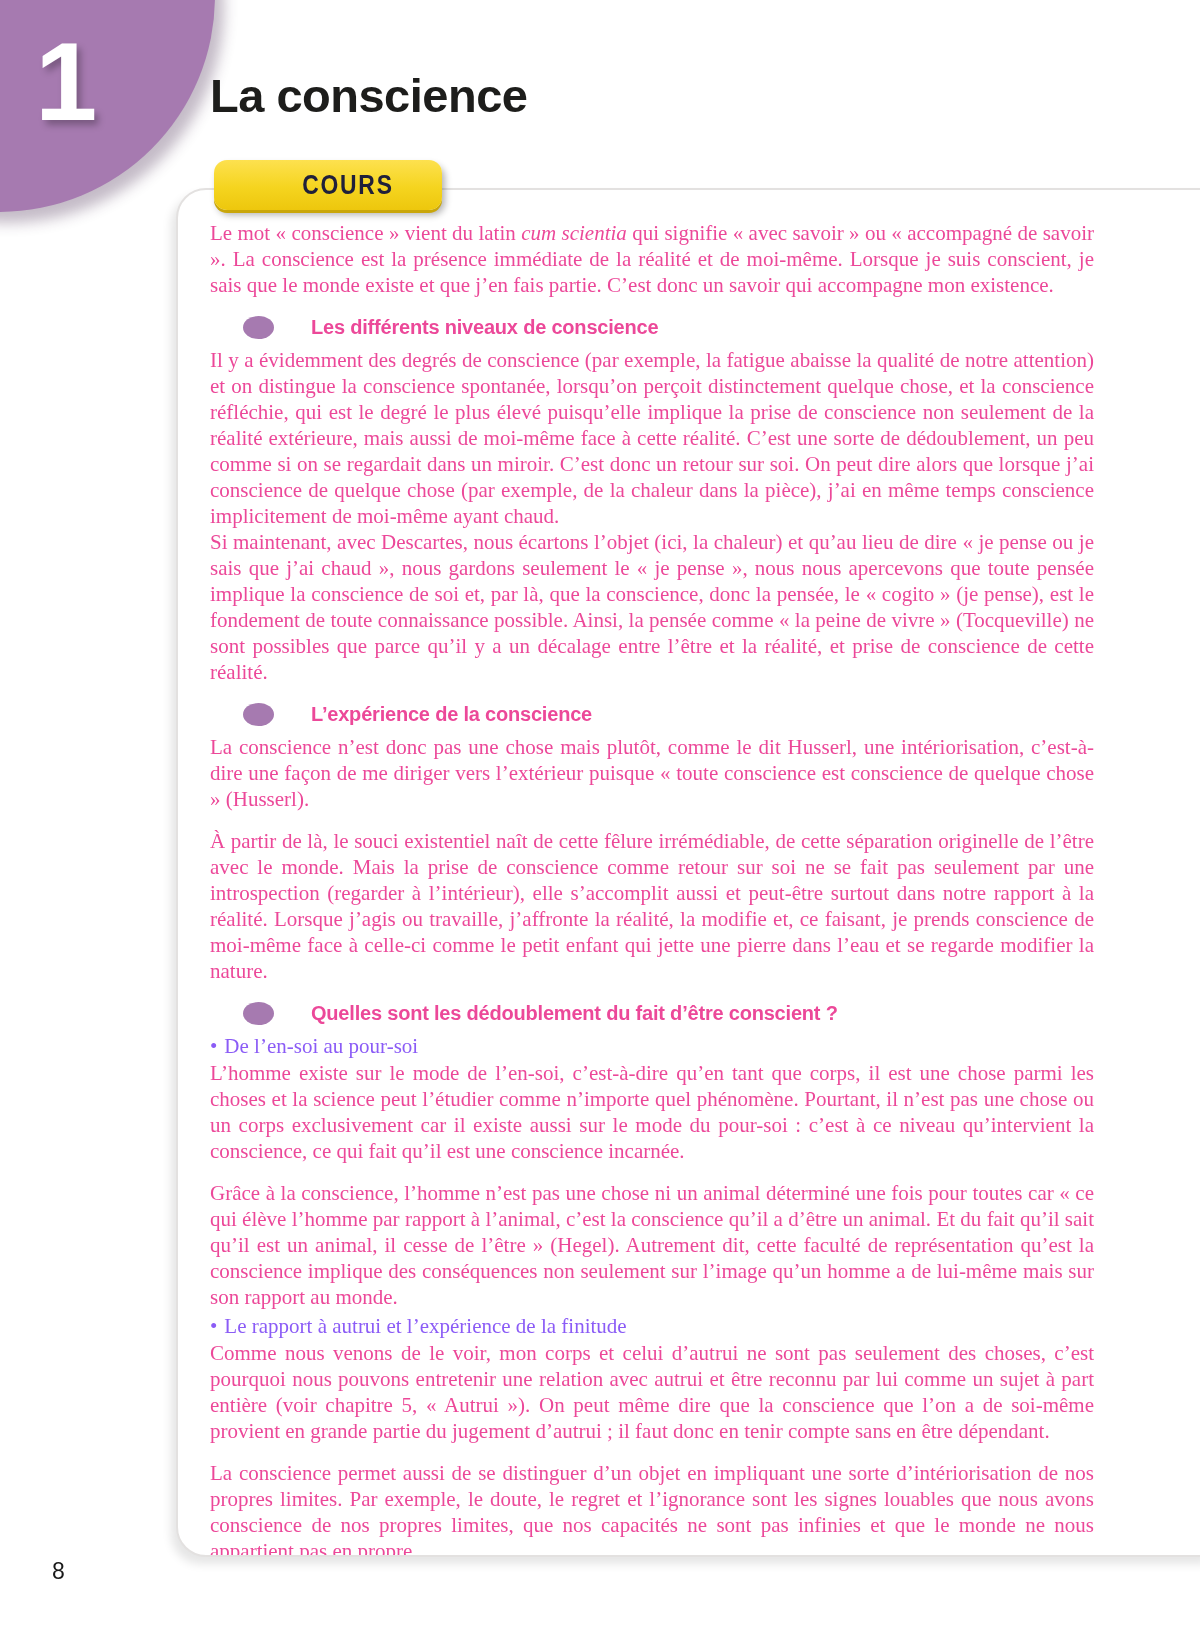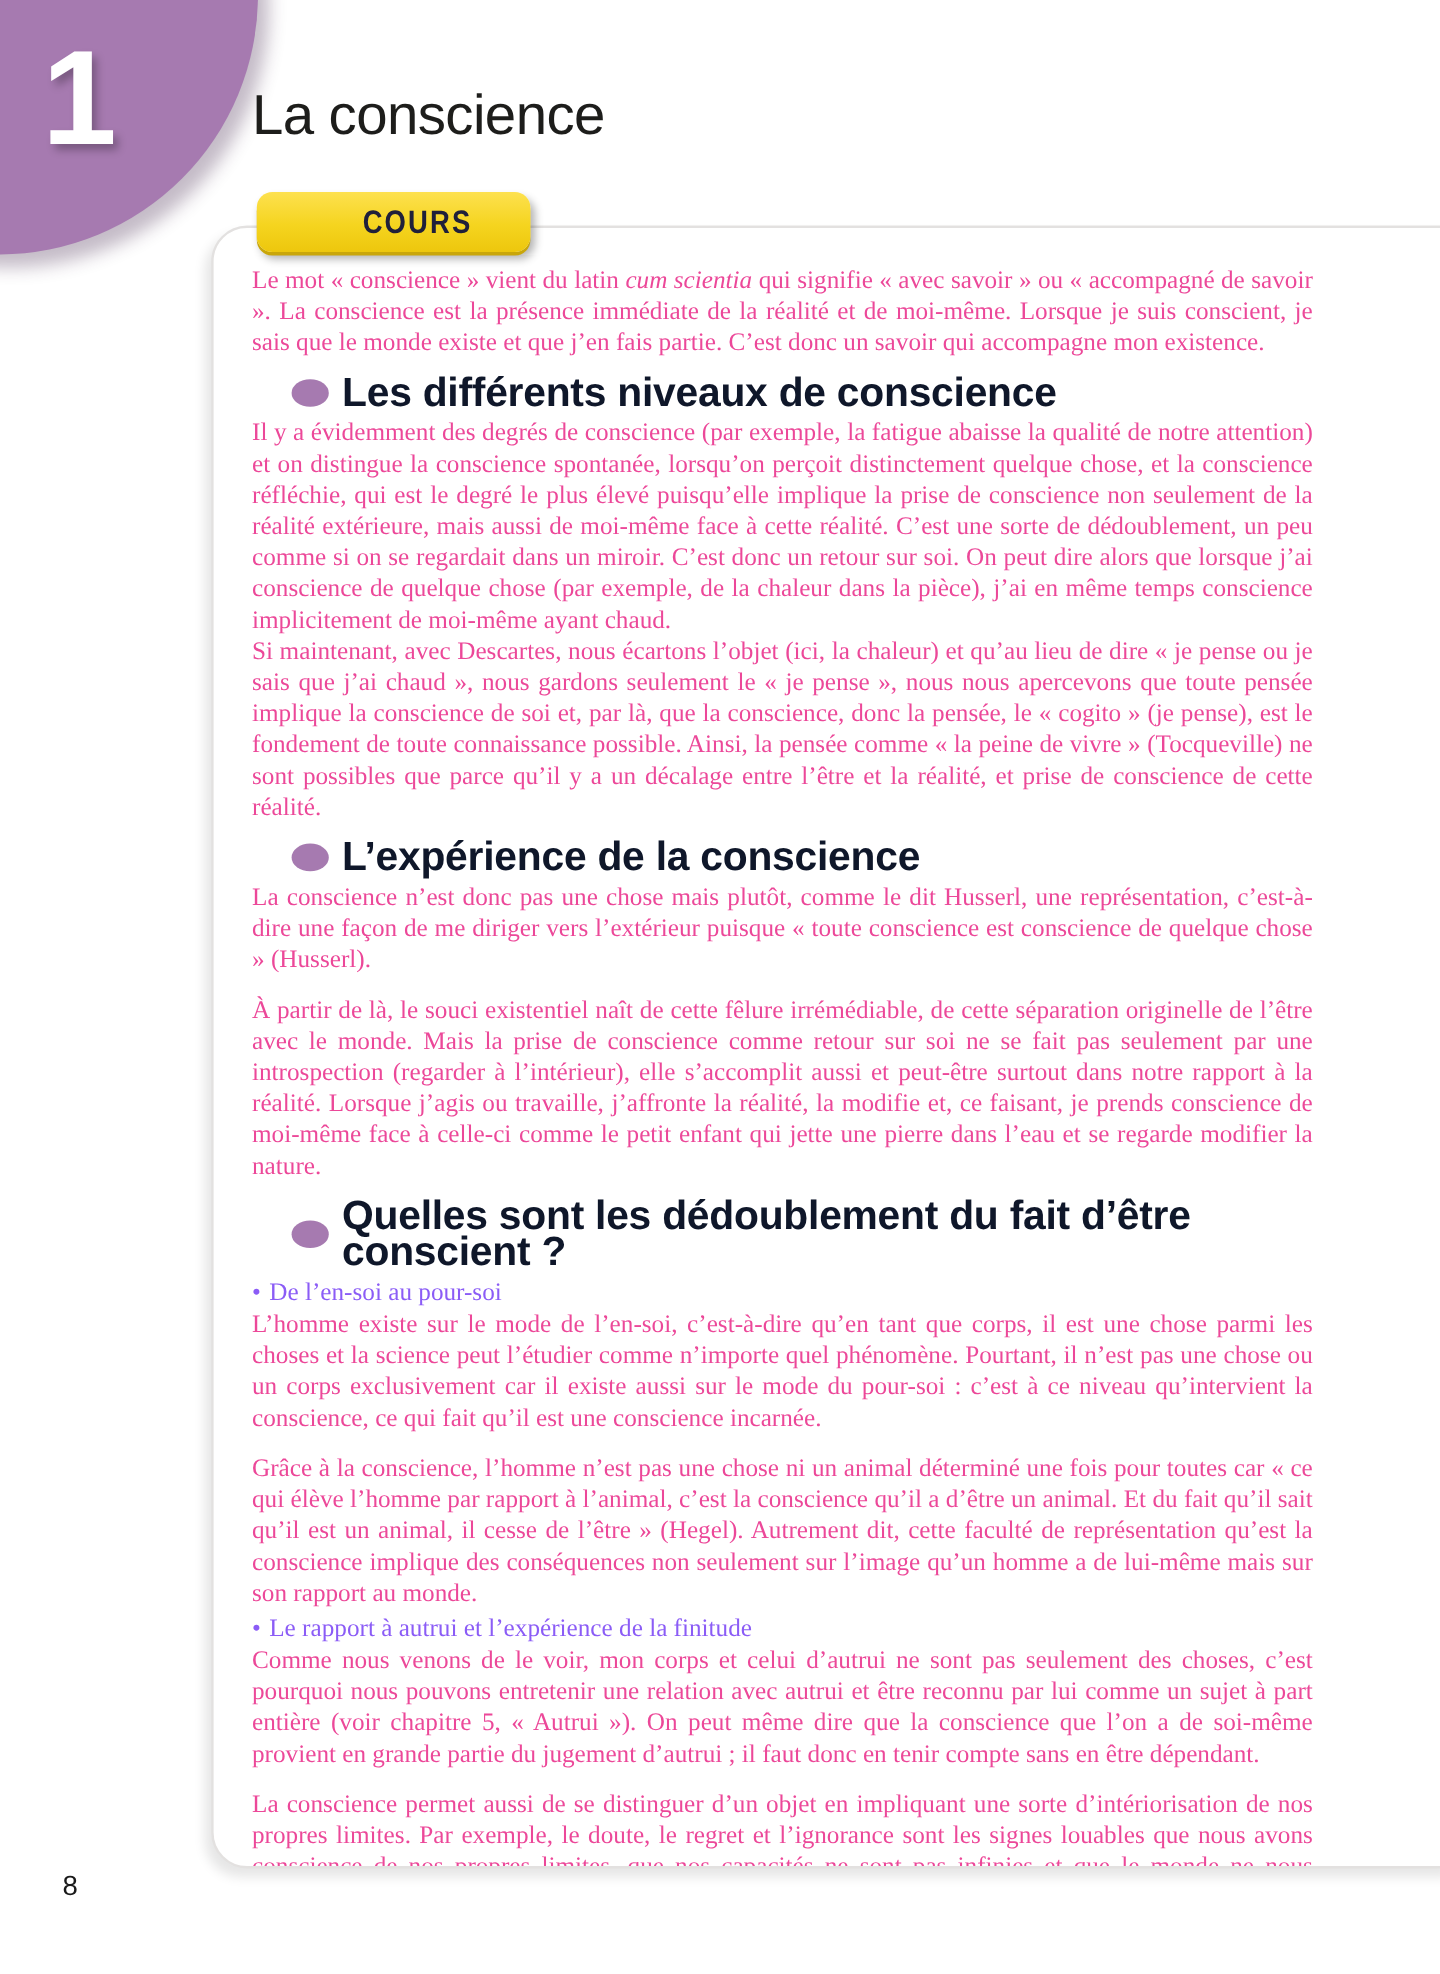--- a/index.html
+++ b/index.html
@@ -32,21 +32,21 @@
     font-size: 112px;
     line-height: 1;
     color: #ffffff;
     text-shadow: 4px 5px 7px rgba(0,0,0,0.28);
   }
   .page-title {
     position: absolute;
     left: 210px; top: 68px;
     margin: 0;
     font-family: "Liberation Sans", sans-serif;
-    font-weight: normal;
+    font-weight: bold;
     font-size: 47px;
     letter-spacing: -0.5px;
     color: #1d1d1b;
   }
   
   .cours-badge {
     position: absolute;
     left: 214px; top: 160px;
     width: 188px; height: 50px;
     border-radius: 13px;
@@ -87,24 +87,25 @@
   }
   .para + .para { margin-top: 16px; }
   .para em { font-style: italic; }
   .para strong, .subhead { font-weight: normal; }
   .sec-heading {
     display: flex;
     align-items: center;
     margin: 14px 0 5px 0;
     font-family: "Liberation Sans", sans-serif;
     font-weight: bold;
-    font-size: 34px;
+    font-size: 20px;
     line-height: 30px;
-    color: #0f172a;
+    color: #ec4899;
     letter-spacing: -0.2px;
+    gap: 26px;
   }
   .bullet {
     flex: none;
     width: 31px; height: 23px;
     margin-left: 33px; margin-right: 11px;
     border-radius: 50%;
     background: var(--accent-purple, #a67ab0);
   }
   .subhead {
     margin: 3px 0 1px 0;
@@ -147,21 +148,21 @@
           <p class="para"><span>Il y a évidemment des degrés de conscience (par exemple, la fatigue abaisse la qualité de notre attention) et on distingue la </span><strong>conscience spontanée</strong><span>, lorsqu’on perçoit distinctement quelque chose, et la </span><strong>conscience réfléchie</strong><span>, qui est le degré le plus élevé puisqu’elle implique la prise de conscience non seulement de la réalité extérieure, mais aussi de moi-même face à cette réalité. C’est une sorte de dédoublement, un peu comme si on se regardait dans un miroir. C’est donc un retour sur soi. On peut dire alors que lorsque j’ai conscience de quelque chose (par exemple, de la chaleur dans la pièce), j’ai en même temps conscience implicitement de moi-même ayant chaud.</span></p>
         </section>
         <section>
           <p class="para"><span>Si maintenant, avec Descartes, nous écartons l’objet (ici, la chaleur) et qu’au lieu de dire « je pense ou je sais que j’ai chaud », nous gardons seulement le « je pense », nous nous apercevons que toute pensée implique la conscience de soi et, par là, que la conscience, donc la pensée, le « </span><strong>cogito</strong><span> » (je pense), est le fondement de toute connaissance possible. Ainsi, la pensée comme « la peine de vivre » (Tocqueville) ne sont possibles que parce qu’il y a un décalage entre l’être et la réalité, et prise de conscience de cette réalité.</span></p>
         </section>
         <section>
           <h2 class="sec-heading">
             <span class="bullet"></span>
             <span>L’expérience de la conscience</span>
           </h2>
-          <p class="para"><span>La conscience n’est donc pas une chose mais plutôt, comme le dit Husserl, une </span><strong>représentation</strong><span>, c’est-à-dire une façon de me diriger vers l’extérieur puisque « toute conscience est conscience de quelque chose » (Husserl).</span></p>
+          <p class="para"><span>La conscience n’est donc pas une chose mais plutôt, comme le dit Husserl, une </span><strong>intériorisation</strong><span>, c’est-à-dire une façon de me diriger vers l’extérieur puisque « toute conscience est conscience de quelque chose » (Husserl).</span></p>
           <p class="para"><span>À partir de là, le souci existentiel naît de cette fêlure irrémédiable, de cette séparation originelle de l’être avec le monde. Mais la prise de conscience comme retour sur soi ne se fait pas seulement par une introspection (regarder à l’intérieur), elle s’accomplit aussi et peut-être surtout dans notre rapport à la réalité. Lorsque j’agis ou travaille, j’affronte la réalité, la modifie et, ce faisant, je prends conscience de moi-même face à celle-ci comme le petit enfant qui jette une pierre dans l’eau et se regarde modifier la nature.</span></p>
         </section>
         <section>
           <h2 class="sec-heading">
             <span class="bullet"></span>
             <span>Quelles sont les dédoublement du fait d’être conscient ?</span>
           </h2>
           <p class="subhead"><span class="sh-bullet">•</span><span>De l’en-soi au pour-soi</span></p>
           <p class="para"><span>L’homme existe sur le mode de l’en-soi, c’est-à-dire qu’en tant que corps, il est une chose parmi les choses et la science peut l’étudier comme n’importe quel phénomène. Pourtant, il n’est pas une chose ou un corps exclusivement car il existe aussi sur le mode du pour-soi : c’est à ce niveau qu’intervient la conscience, ce qui fait qu’il est une conscience incarnée.</span></p>
           <p class="para"><span>Grâce à la conscience, l’homme n’est pas une chose ni un animal déterminé une fois pour toutes car « ce qui élève l’homme par rapport à l’animal, c’est la conscience qu’il a d’être un animal. Et du fait qu’il sait qu’il est un animal, il cesse de l’être » (Hegel). Autrement dit, cette </span><strong>faculté de représentation</strong><span> qu’est la conscience implique des conséquences non seulement sur l’image qu’un homme a de lui-même mais sur son rapport au monde.</span></p>

